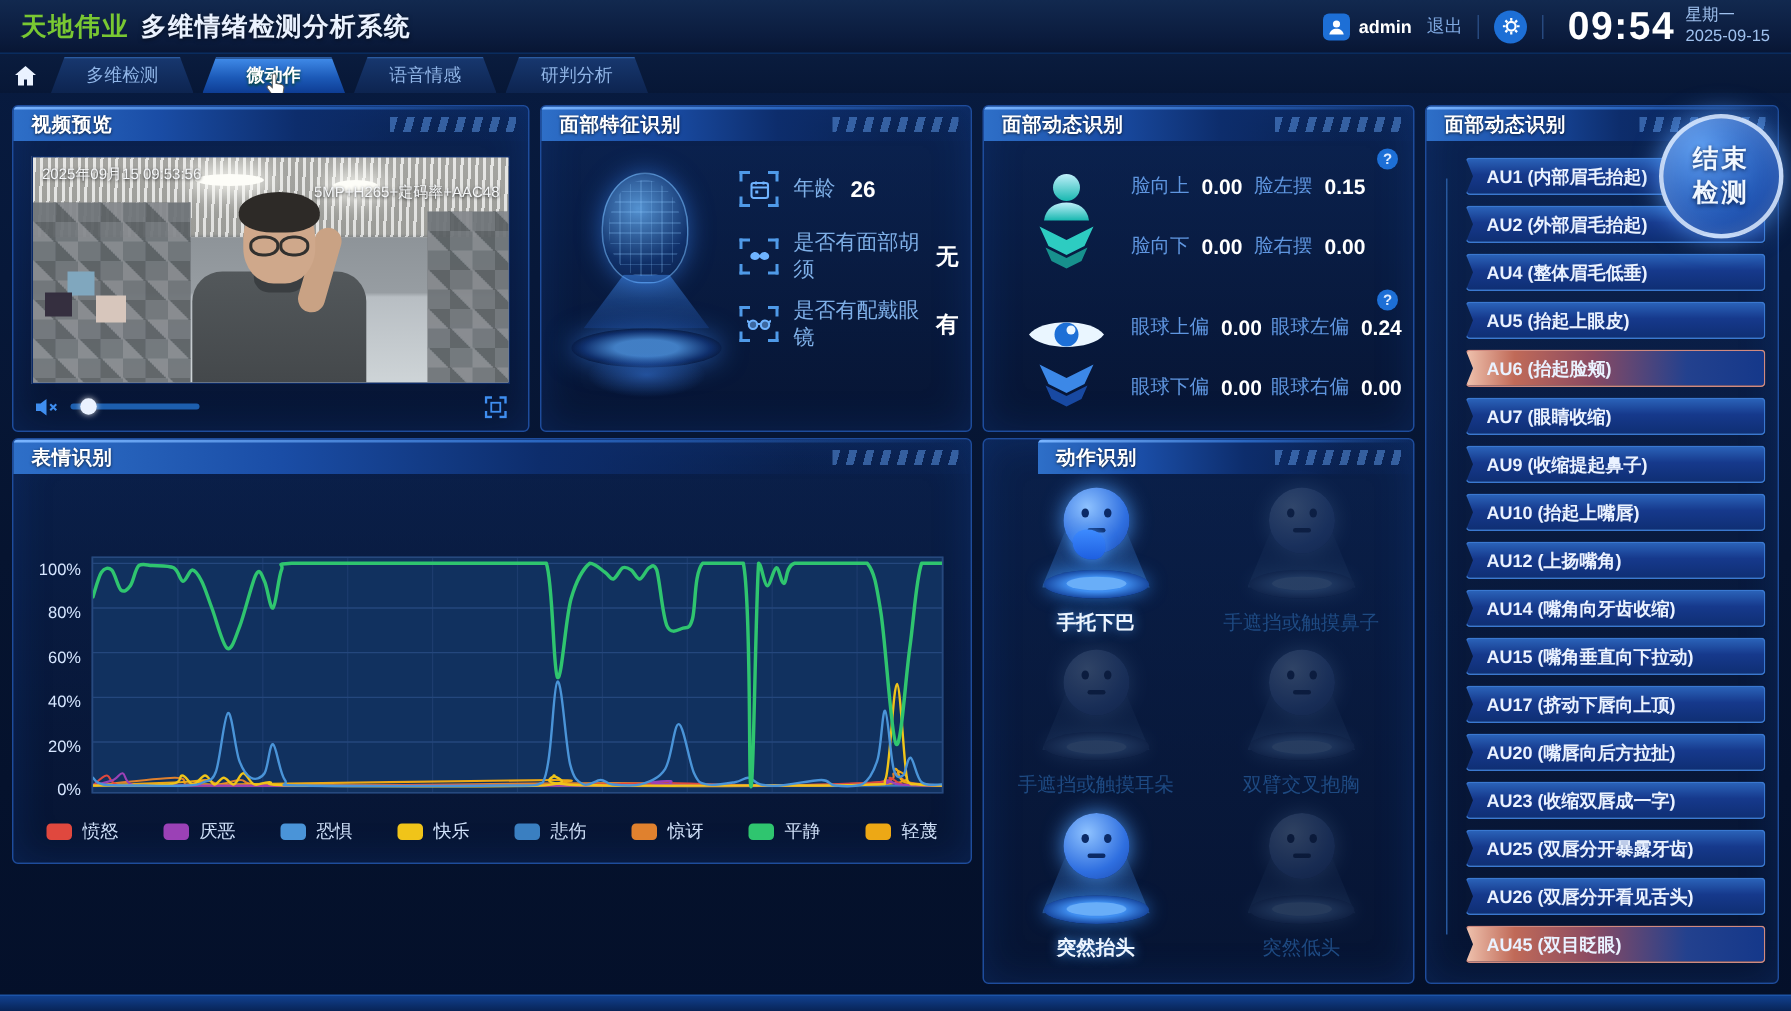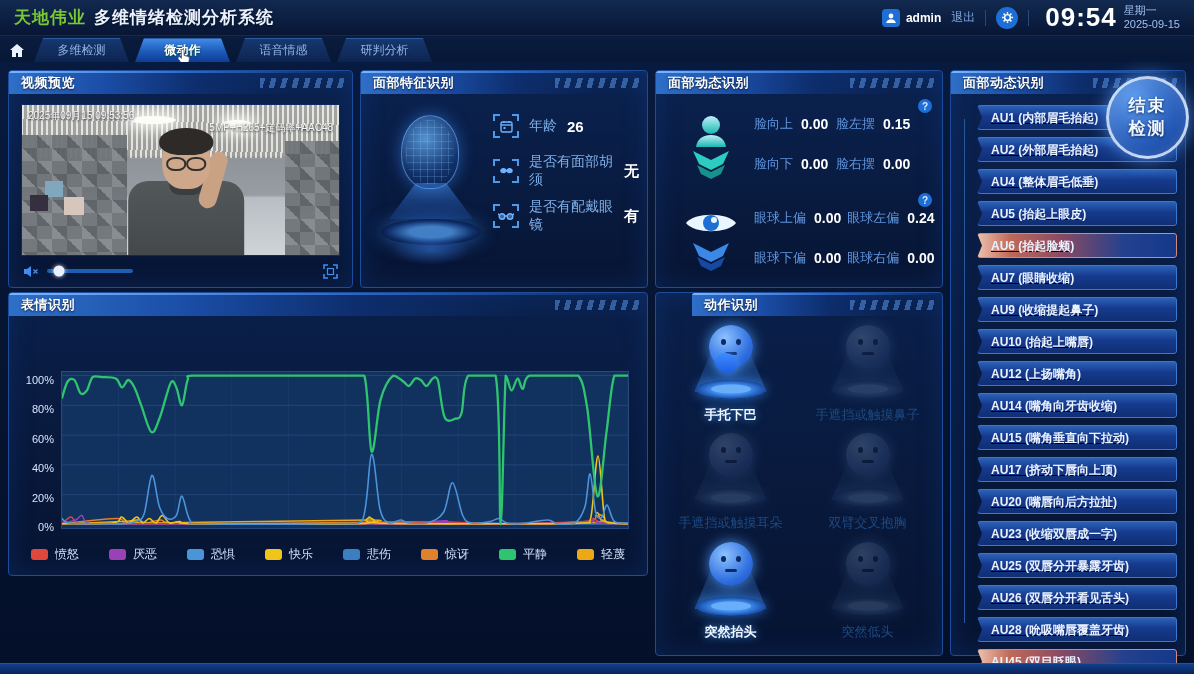--- a/index.html
+++ b/index.html
@@ -188,21 +188,21 @@
     border-radius:2px; background:#0b2a66; }
   .hand-blob { position:absolute; bottom:-4px; left:6px; width:22px; height:20px; border-radius:45% 55% 40% 60%;
     background:linear-gradient(180deg,#3d8bff,#1e5fe0); box-shadow:0 0 8px rgba(70,150,255,.8); }
   .action-item.dim .holo { opacity:.30; filter:saturate(.55) brightness(.85); }
   .action-label { margin-top:7px; font-size:13px; color:#eef6ff; font-weight:bold;
     text-shadow:0 0 8px rgba(74,160,255,.9); }
   .action-item.dim .action-label { color:#1e4a82; font-weight:normal; text-shadow:none; }
 
   
   .au-panel { left:950px; top:70px; width:236px; height:586px; }
-  .au-list { position:absolute; left:8px; right:8px; top:34px; bottom:6px;text-decoration:underline; }
+  .au-list { position:absolute; left:8px; right:8px; top:34px; bottom:6px; }
   .au-list::before { content:""; position:absolute; left:5px; top:14px; bottom:26px; width:1px;
     background:#27589e; }
   .au-row { position:relative; margin:0 0 7px 18px; height:25px; line-height:24px; padding-left:13px;
     color:#eaf2ff; font-size:12px; font-weight:bold; cursor:pointer;
     background:linear-gradient(180deg,#2a62b8 0%,#16398c 45%,#0f2f74 100%);
     border:1px solid #3a78d0; border-radius:3px;
     clip-path:polygon(0 0,100% 0,100% 100%,0 100%,5px 50%);
     box-shadow:0 1px 3px rgba(0,0,0,.5); }
   .au-row::before { content:""; position:absolute; left:-17px; top:50%; transform:translateY(-50%);
     width:7px; height:7px; border-radius:50%; border:2px solid #4b8de0; background:#0a1f4a; }
@@ -629,21 +629,20 @@
         <div class="au-row">AU9 (收缩提起鼻子)</div>
         <div class="au-row">AU10 (抬起上嘴唇)</div>
         <div class="au-row">AU12 (上扬嘴角)</div>
         <div class="au-row">AU14 (嘴角向牙齿收缩)</div>
         <div class="au-row">AU15 (嘴角垂直向下拉动)</div>
         <div class="au-row">AU17 (挤动下唇向上顶)</div>
         <div class="au-row">AU20 (嘴唇向后方拉扯)</div>
         <div class="au-row">AU23 (收缩双唇成一字)</div>
         <div class="au-row">AU25 (双唇分开暴露牙齿)</div>
         <div class="au-row">AU26 (双唇分开看见舌头)</div>
-        <div class="au-row">AU28 (吮吸嘴唇覆盖牙齿)</div>
         <div class="au-row active">AU45 (双目眨眼)</div>
       </div>
   </div>
 
   <div class="stop-btn">
     <div class="stop-label">结束检测</div>
   </div>
 
   <div class="bottom-bar"></div>
 </div>

